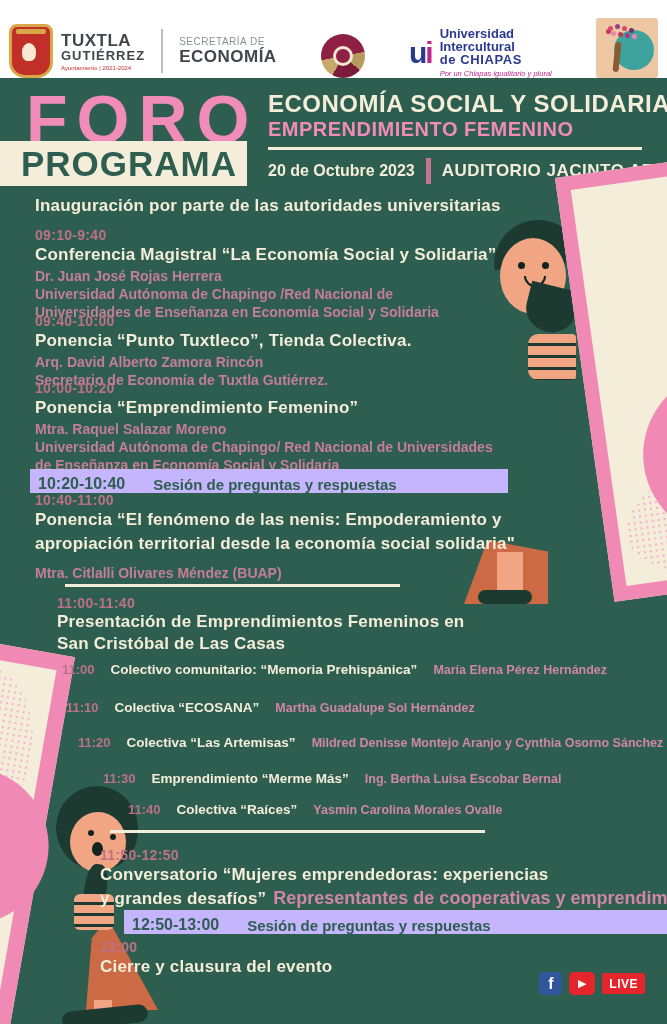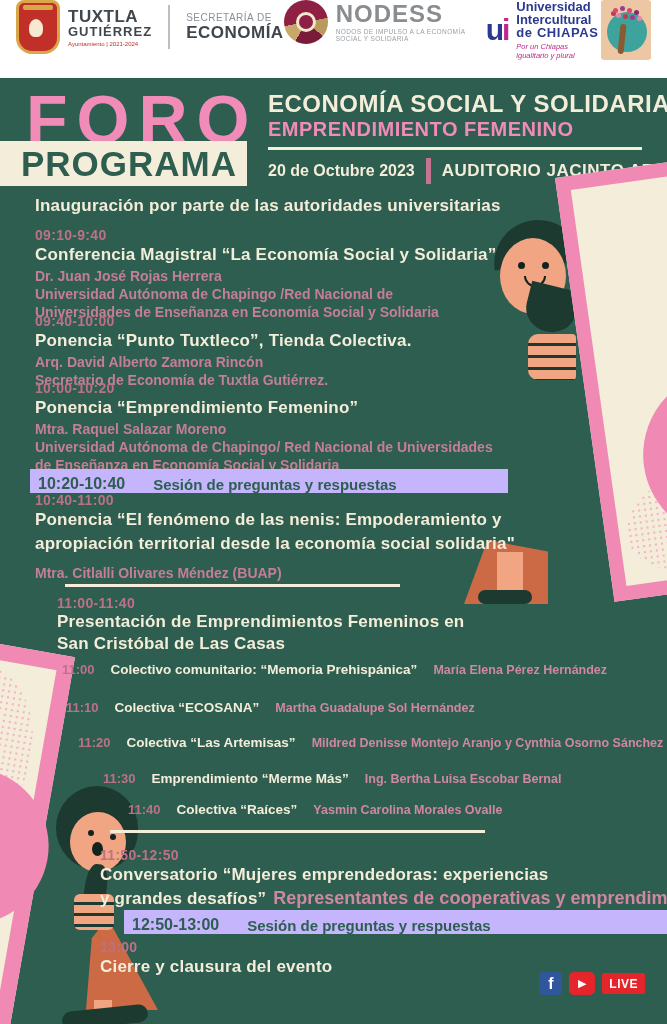--- a/index.html
+++ b/index.html
@@ -1,20 +1,20 @@
 <!DOCTYPE html>
 <html><head>
 <meta charset="utf-8">
 <style>
   html,body{margin:0;padding:0;background:#555;}
   .poster{position:relative;width:667px;height:1024px;margin:0 auto;background:#2d5e50;
           overflow:hidden;font-family:"Liberation Sans",sans-serif;}
   
   .topbar{position:absolute;top:0;left:0;width:667px;height:78px;background:#ffffff;
-          display:flex;align-items:flex-start;justify-content:space-between;padding:0 16px;box-sizing:border-box;}
+          display:flex;align-items:flex-end;justify-content:space-between;padding:0 9px;box-sizing:border-box;}
   .logo{display:flex;align-items:center;gap:8px;}
   .shield{width:38px;height:48px;background:#c03028;border:3px solid #d9a648;border-radius:8px 8px 16px 16px;position:relative;}
   .shield:before{content:"";position:absolute;top:2px;left:4px;right:4px;height:5px;background:#d9a648;border-radius:2px;}
   .shield:after{content:"";position:absolute;top:16px;left:10px;width:14px;height:18px;background:#f5e9d2;border-radius:50% 50% 40% 40%;}
   .tx-name{font-size:17px;font-weight:bold;color:#3f464c;letter-spacing:.5px;line-height:17px;}
   .tx-sub{font-size:13px;font-weight:bold;color:#3f464c;letter-spacing:1px;line-height:14px;}
   .tx-tiny{font-size:6px;color:#c03028;margin-top:2px;}
   .vdiv{width:2px;height:44px;background:#b9bec2;margin:0 8px;}
   .dept-top{font-size:10px;color:#8a9097;letter-spacing:.5px;}
   .dept-bottom{font-size:17px;font-weight:bold;color:#3f464c;letter-spacing:.5px;}
@@ -119,24 +119,20 @@
       </div>
       <div class="vdiv"></div>
       <div>
         <div class="dept-top">SECRETARÍA DE</div>
         <div class="dept-bottom">ECONOMÍA</div>
       </div>
     </div>
 
     <div class="logo">
       <div class="rose"></div>
-      <div>
-        <div class="nodess-name">NODESS</div>
-        <div class="nodess-sub">NODOS DE IMPULSO A LA ECONOMÍA SOCIAL Y SOLIDARIA</div>
-      </div>
     </div>
 
     <div class="logo">
       <div class="uimark"><span class="u">u</span><span class="i">i</span></div>
       <div>
         <div class="unich-l1">Universidad</div>
         <div class="unich-l2">Intercultural</div>
         <div class="unich-l3">de CHIAPAS</div>
         <div class="unich-tag">Por un Chiapas igualitario y plural</div>
       </div>

